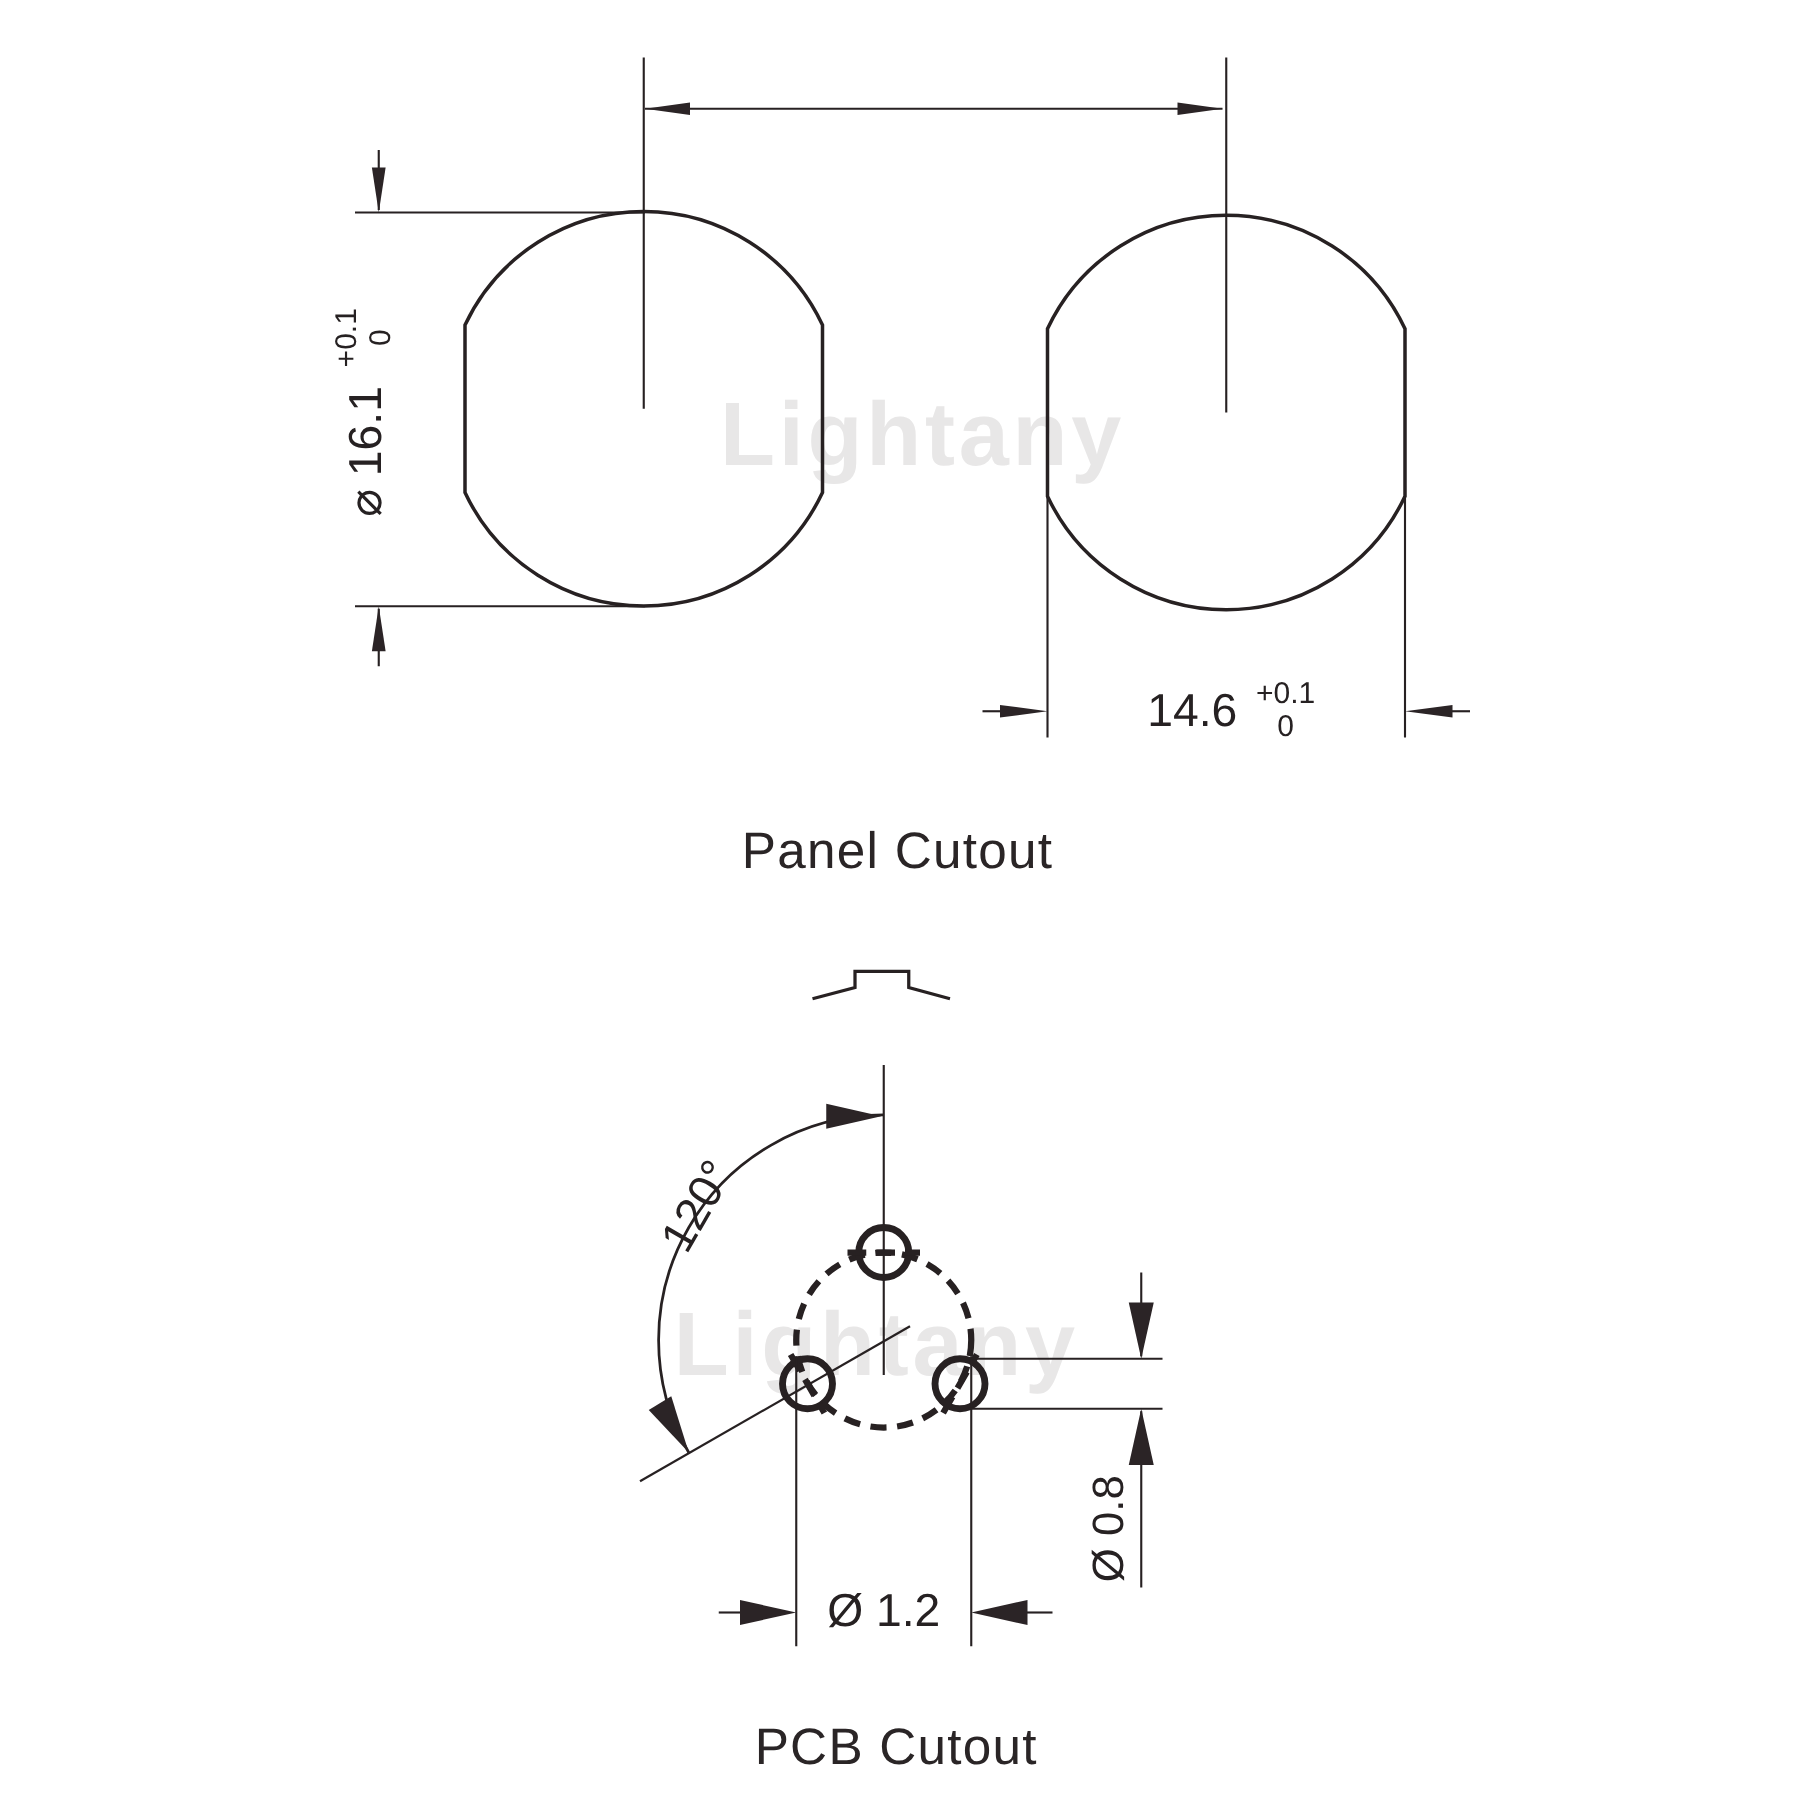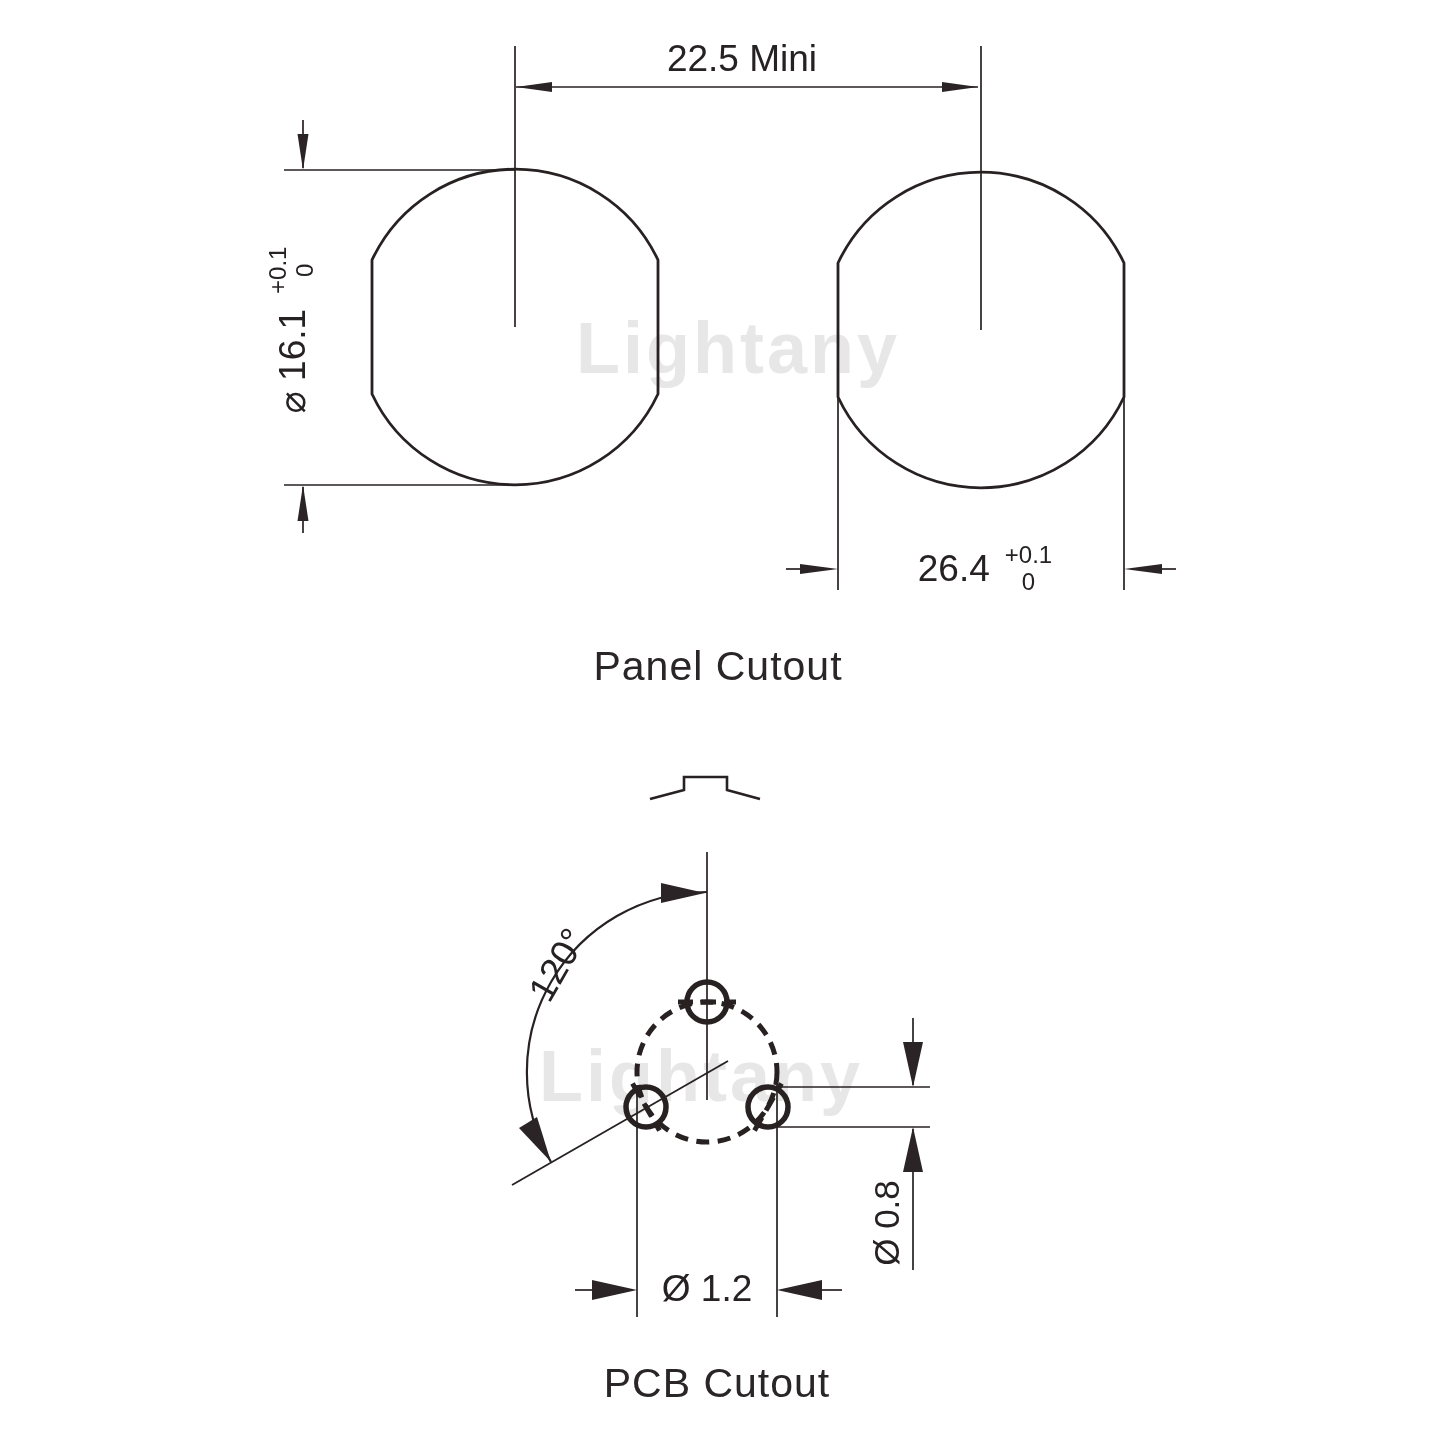--- a/index.html
+++ b/index.html
@@ -16,21 +16,21 @@
   .txt{
     position:absolute;display:flex;align-items:center;justify-content:center;
     white-space:nowrap;color:#262122;
   }
   .dim-main{font-size:37px;}
   .tol{
     display:flex;flex-direction:column;align-items:center;justify-content:center;
     font-size:24px;line-height:1.12;margin-left:15px;
   }
   .dim-row{display:flex;align-items:center;justify-content:center;}
-  .label{font-size:41px;letter-spacing:1px;color:#2a2526;}
+  .label{font-size:41px;letter-spacing:1px;color:#2a2526;margin-top:14px;}
   .rot90{transform:rotate(-90deg);}
   .rot60{transform:rotate(-60deg);}
 </style>
 </head>
 <body>
 
 <div class="canvas">
 
   <div class="wm" style="left:438px;top:302px;width:600px;height:92px;">Lightany</div>
   <div class="wm" style="left:401px;top:1030px;width:600px;height:92px;">Lightany</div>
@@ -116,35 +116,34 @@
         <path d="M 705 893 L 661 883 L 661 903 Z"></path>
         <path d="M 551 1162 L 537 1117 L 519 1128 Z"></path>
         <path d="M 913 1087 L 903 1042 L 923 1042 Z"></path>
         <path d="M 913 1127 L 903 1172 L 923 1172 Z"></path>
         <path d="M 637 1290 L 592 1280 L 592 1300 Z"></path>
         <path d="M 777 1290 L 822 1280 L 822 1300 Z"></path>
       </g>
     </g>
   </svg>
 
-  <div class="txt dim-main" style="left:572px;top:36px;width:340px;height:46px;">22.5 Mini</div>
 
   <div class="txt rot90" style="left:182px;top:297px;width:220px;height:66px;">
     <span class="dim-row">
       <span class="dim-main">⌀ 16.1</span>
       <span class="tol">
         <span>+0.1</span>
         <span>0</span>
       </span>
     </span>
   </div>
 
   <div class="txt" style="left:895px;top:536px;width:180px;height:66px;">
     <span class="dim-row">
-      <span class="dim-main">26.4</span>
+      <span class="dim-main">14.6</span>
       <span class="tol">
         <span>+0.1</span>
         <span>0</span>
       </span>
     </span>
   </div>
 
   <div class="txt label" style="left:518px;top:640px;width:400px;height:52px;">Panel Cutout</div>
 
   <div class="txt dim-main rot60" style="left:503px;top:943px;width:110px;height:44px;">120°</div>

